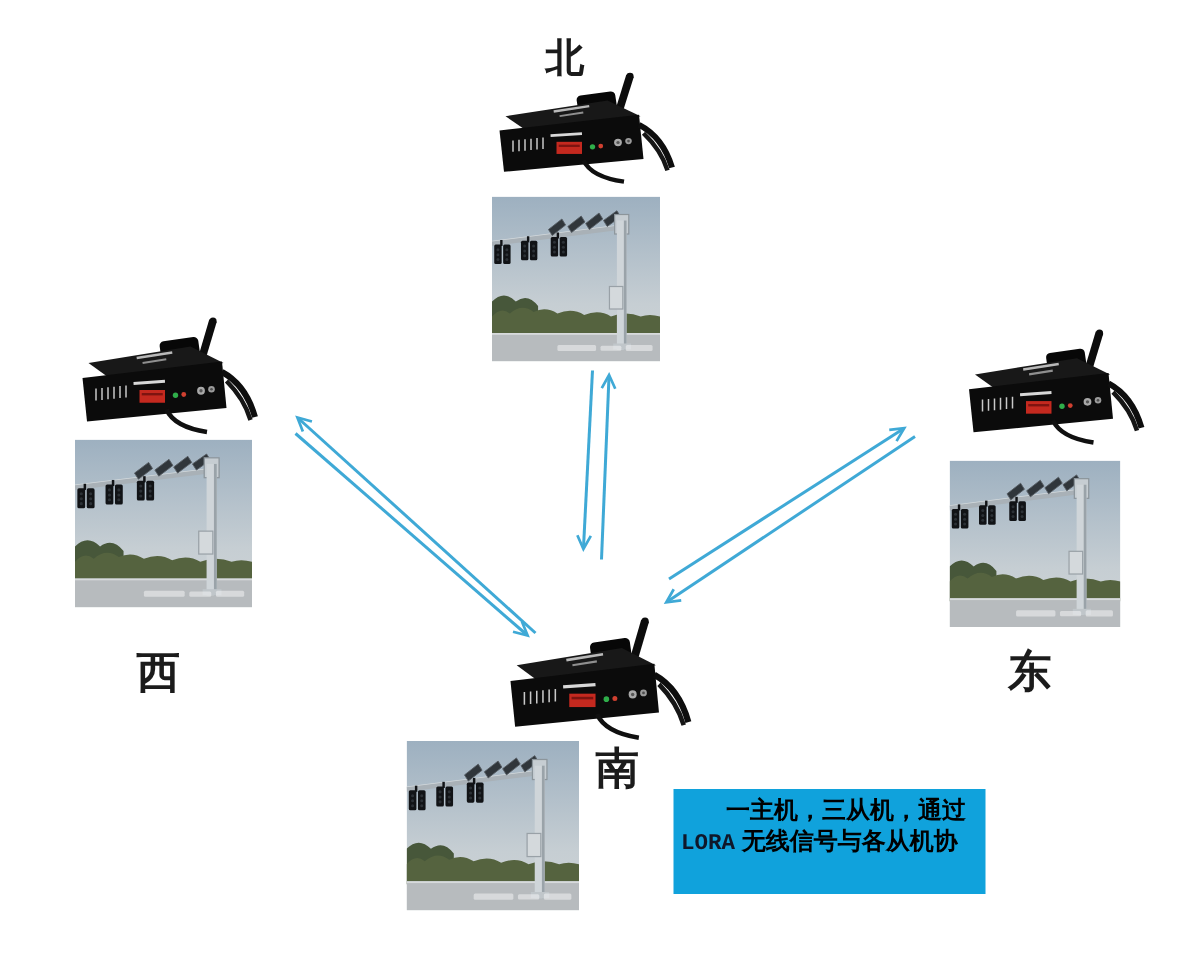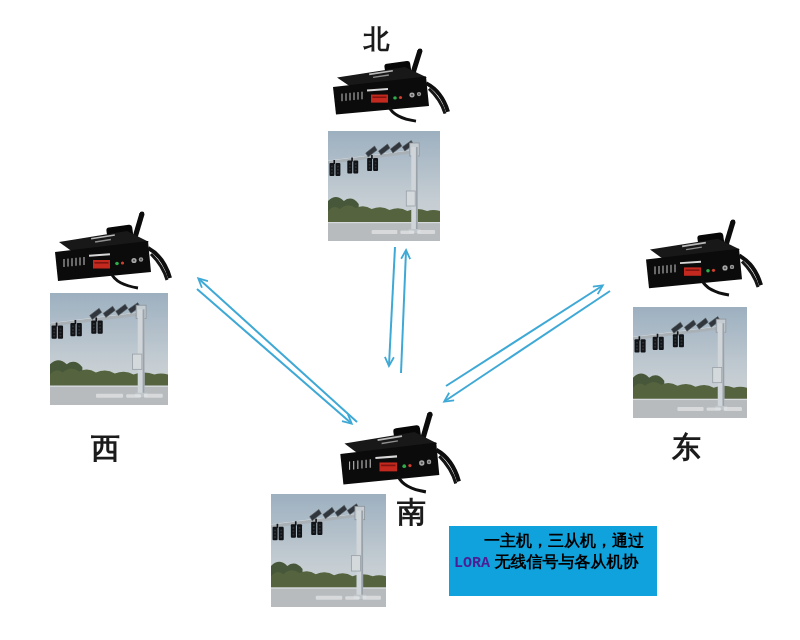--- a/index.html
+++ b/index.html
@@ -175,16 +175,16 @@
   <svg class="node-img node" viewBox="0 0 128 80" preserveAspectRatio="none" style="left:330px;top:411px;width:132px;height:84px;">
       <use href="#sym-device"></use>
     </svg>
   <div class="dir-label lbl-big node" style="left:412px;top:513px;">南</div>
   <svg class="node-img node" viewBox="0 0 113 110" preserveAspectRatio="none" style="left:271px;top:494px;width:115px;height:113px;">
       <use href="#sym-photo"></use>
     </svg>
 
   <div id="info-box" style="background-color: rgb(16, 162, 220);">
     <div class="line1">一主机，三从机，通过</div>
-    <div class="line2"><span class="lora" style="color: #4c1d95;">LORA</span><span> 无线信号与各从机协</span></div>
+    <div class="line2"><span class="lora" style="color: #0f172a;">LORA</span><span> 无线信号与各从机协</span></div>
   </div>
 
 </div>
 
 </body></html>

